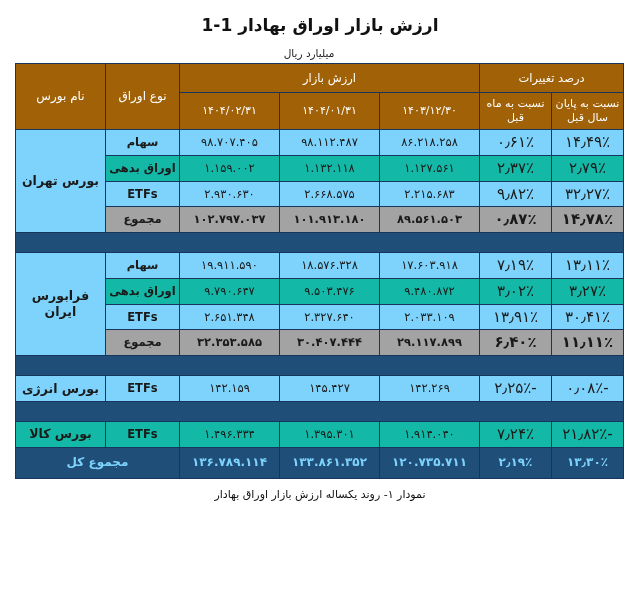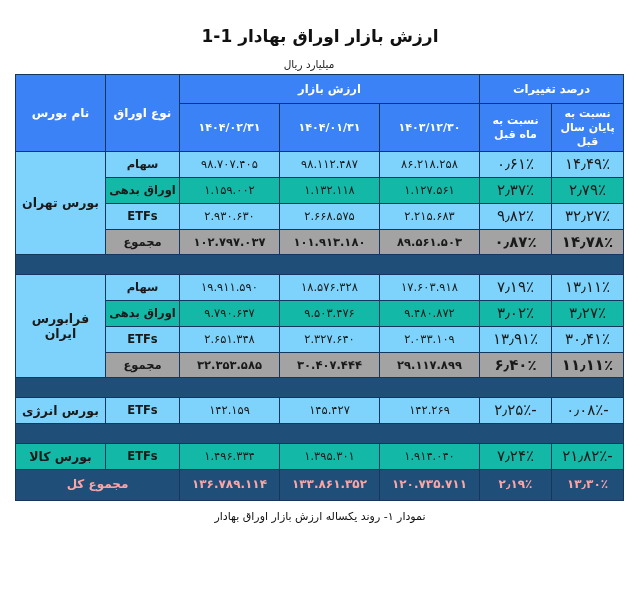--- a/index.html
+++ b/index.html
@@ -18,21 +18,21 @@
     position: relative;
     width: 640px;
     height: 598px;
     box-sizing: border-box;
   }
   .title {
     text-align: center;
     font-size: 17px;
     font-weight: bold;
     color: #111;
-    padding-top: 26px;
+    padding-top: 15px;
     letter-spacing: 0px;
   }
   .unit {
     text-align: center;
     font-size: 10.5px;
     color: #222;
     margin: 12px 22px 4px 0;
   }
   .table-wrap {
     margin: 0 16px;
@@ -45,23 +45,23 @@
   }
   table.main td, table.main th {
     border: 1px solid #17365d;
     text-align: center;
     vertical-align: middle;
     padding: 3px 2px;
     line-height: 1.25;
   }
   
   .hdr {
-    background: #3b82f6;
+    background: #a16207;
     color: #ffffff;
-    font-weight: bold;
+    font-weight: normal;
     font-size: 11.5px;
     height: 22px;
   }
   .hdr.sub {
     height: 30px;
     font-size: 11px;
   }
   .hdr.tall {
     font-size: 12px;
   }
@@ -74,21 +74,21 @@
   }
   
   .r-white td { background: #7dd3fc; }
   .r-grey td  { background: #14b8a6; }
   .r-total td {
     background: #a3a3a3;
     font-weight: bold;
   }
   .grand td {
     background: #1f4e79;
-    color: #fca5a5;
+    color: #7dd3fc;
     font-weight: bold;
     height: 24px;
     font-size: 12px;
   }
   .cat {
     font-weight: bold;
     font-size: 11.5px;
   }
   .market {
     background: #ffffff;

